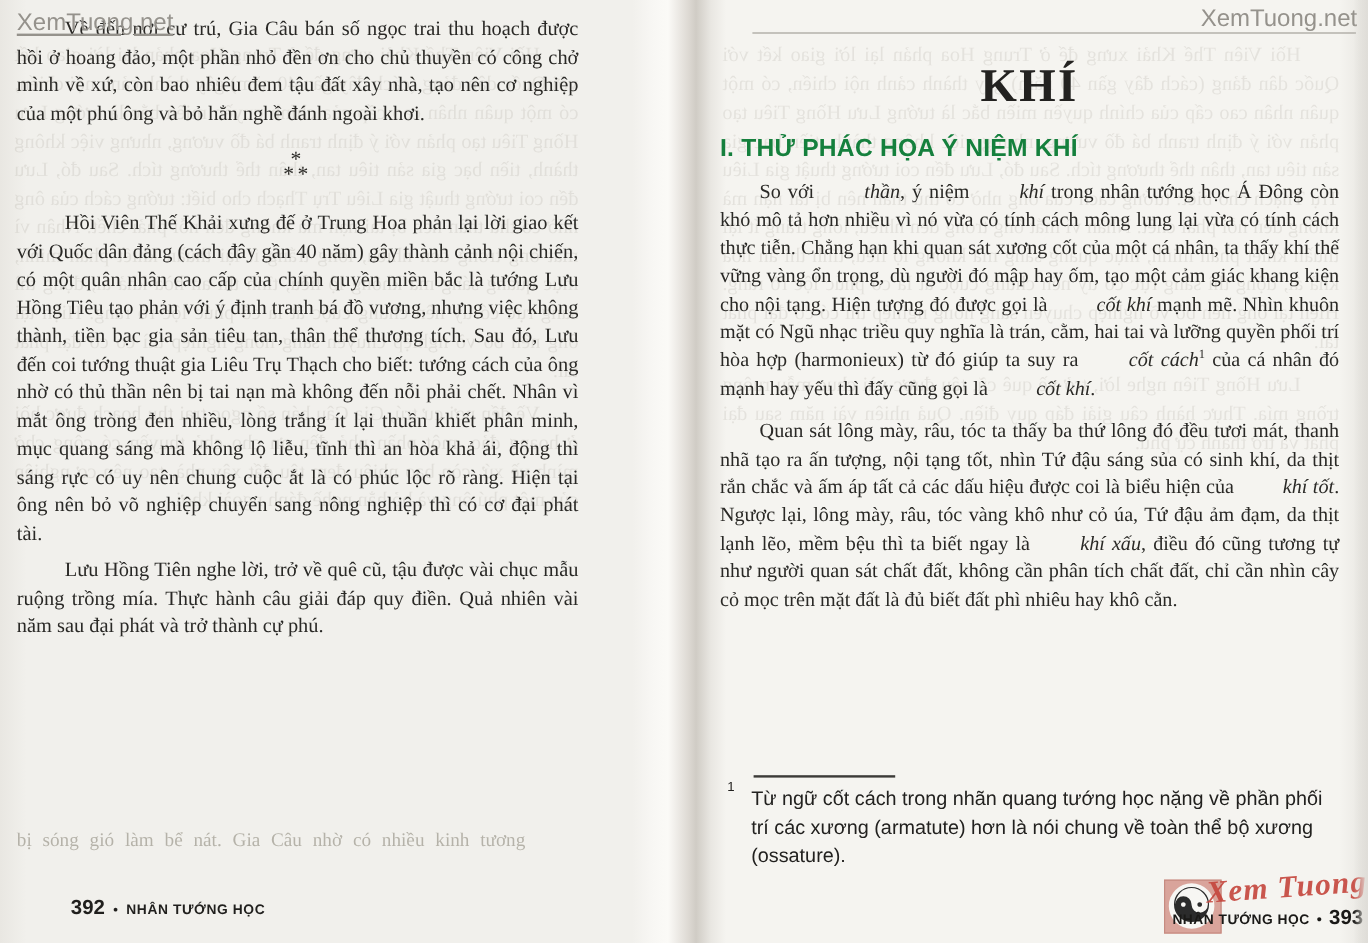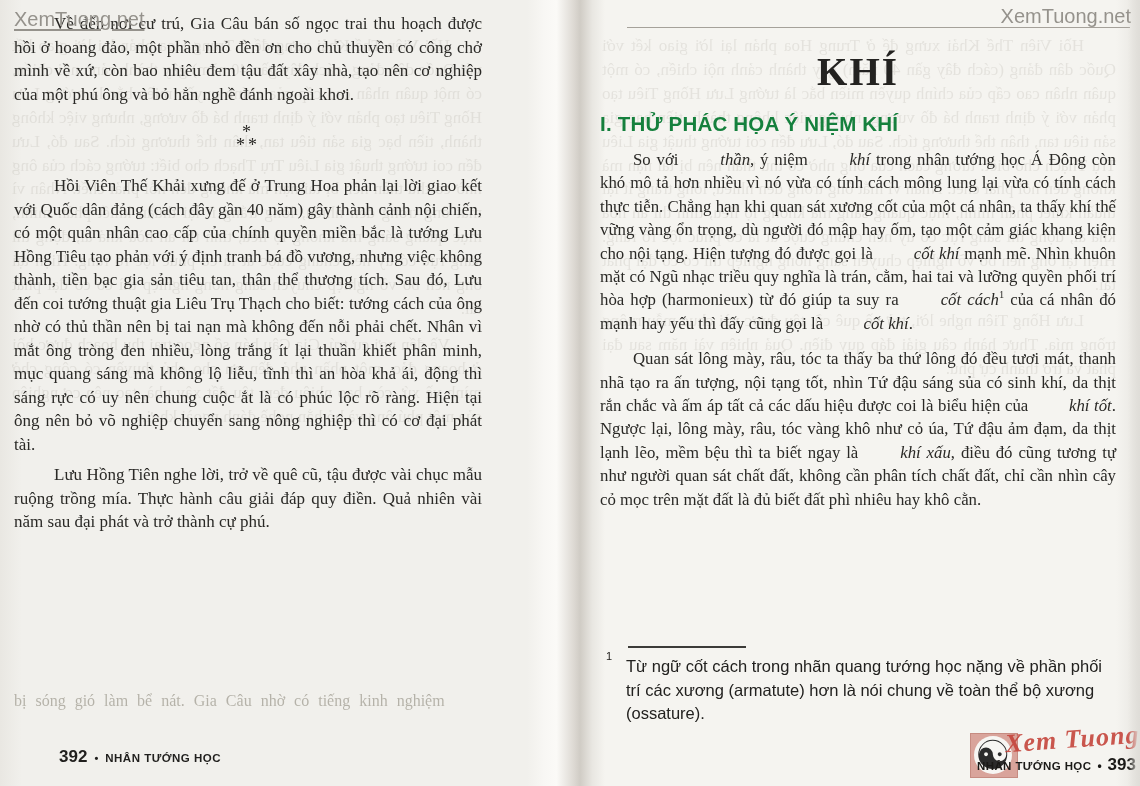--- a/index.html
+++ b/index.html
@@ -91,21 +91,21 @@
   <div class="gutter"></div>
 
   <div class="bleed bleed-left" aria-hidden="true">
     <p>Hồi Viên Thế Khải xưng đế ở Trung Hoa phản lại lời giao kết với Quốc dân đảng (cách đây gần 40 năm) gây thành cảnh nội chiến, có một quân nhân cao cấp của chính quyền miền bắc là tướng Lưu Hồng Tiêu tạo phản với ý định tranh bá đồ vương, nhưng việc không thành, tiền bạc gia sản tiêu tan, thân thể thương tích. Sau đó, Lưu đến coi tướng thuật gia Liêu Trụ Thạch cho biết: tướng cách của ông nhờ có thủ thần nên bị tai nạn mà không đến nỗi phải chết. Nhân vì mắt ông tròng đen nhiều, lòng trắng ít lại thuần khiết phân minh, mục quang sáng mà không lộ liễu, tĩnh thì an hòa khả ái, động thì sáng rực có uy nên chung cuộc ắt là có phúc lộc rõ ràng. Hiện tại ông nên bỏ võ nghiệp chuyển sang nông nghiệp thì có cơ đại phát tài.</p>
     <p>Về đến nơi cư trú, Gia Câu bán số ngọc trai thu hoạch được hồi ở hoang đảo, một phần nhỏ đền ơn cho chủ thuyền có công chở mình về xứ, còn bao nhiêu đem tậu đất xây nhà, tạo nên cơ nghiệp của một phú ông và bỏ hẳn nghề đánh ngoài khơi.</p>
   </div>
   <div class="bleed bleed-right" aria-hidden="true">
     <p>Hồi Viên Thế Khải xưng đế ở Trung Hoa phản lại lời giao kết với Quốc dân đảng (cách đây gần 40 năm) gây thành cảnh nội chiến, có một quân nhân cao cấp của chính quyền miền bắc là tướng Lưu Hồng Tiêu tạo phản với ý định tranh bá đồ vương, nhưng việc không thành, tiền bạc gia sản tiêu tan, thân thể thương tích. Sau đó, Lưu đến coi tướng thuật gia Liêu Trụ Thạch cho biết: tướng cách của ông nhờ có thủ thần nên bị tai nạn mà không đến nỗi phải chết. Nhân vì mắt ông tròng đen nhiều, lòng trắng ít lại thuần khiết phân minh, mục quang sáng mà không lộ liễu, tĩnh thì an hòa khả ái, động thì sáng rực có uy nên chung cuộc ắt là có phúc lộc rõ ràng. Hiện tại ông nên bỏ võ nghiệp chuyển sang nông nghiệp thì có cơ đại phát tài.</p>
     <p>Lưu Hồng Tiên nghe lời, trở về quê cũ, tậu được vài chục mẫu ruộng trồng mía. Thực hành câu giải đáp quy điền. Quả nhiên vài năm sau đại phát và trở thành cự phú.</p>
   </div>
-  <div class="bleed-fragment">bị sóng gió làm bể nát. Gia Câu nhờ có tiếng kinh nghiệm</div>
+  <div class="bleed-fragment">bị sóng gió làm bể nát. Gia Câu nhờ có nhiều kinh tương</div>
 
   <div class="wm-left">XemTuong.net</div>
   <div class="wm-right-line"></div>
   <div class="wm-right-text">XemTuong.net</div>
 
   <div class="col-left">
     <p>Về đến nơi cư trú, Gia Câu bán số ngọc trai thu hoạch được hồi ở hoang đảo, một phần nhỏ đền ơn cho chủ thuyền có công chở mình về xứ, còn bao nhiêu đem tậu đất xây nhà, tạo nên cơ nghiệp của một phú ông và bỏ hẳn nghề đánh ngoài khơi.</p>
     <div class="asterism">
       <div>*</div>
       <div>**</div>

